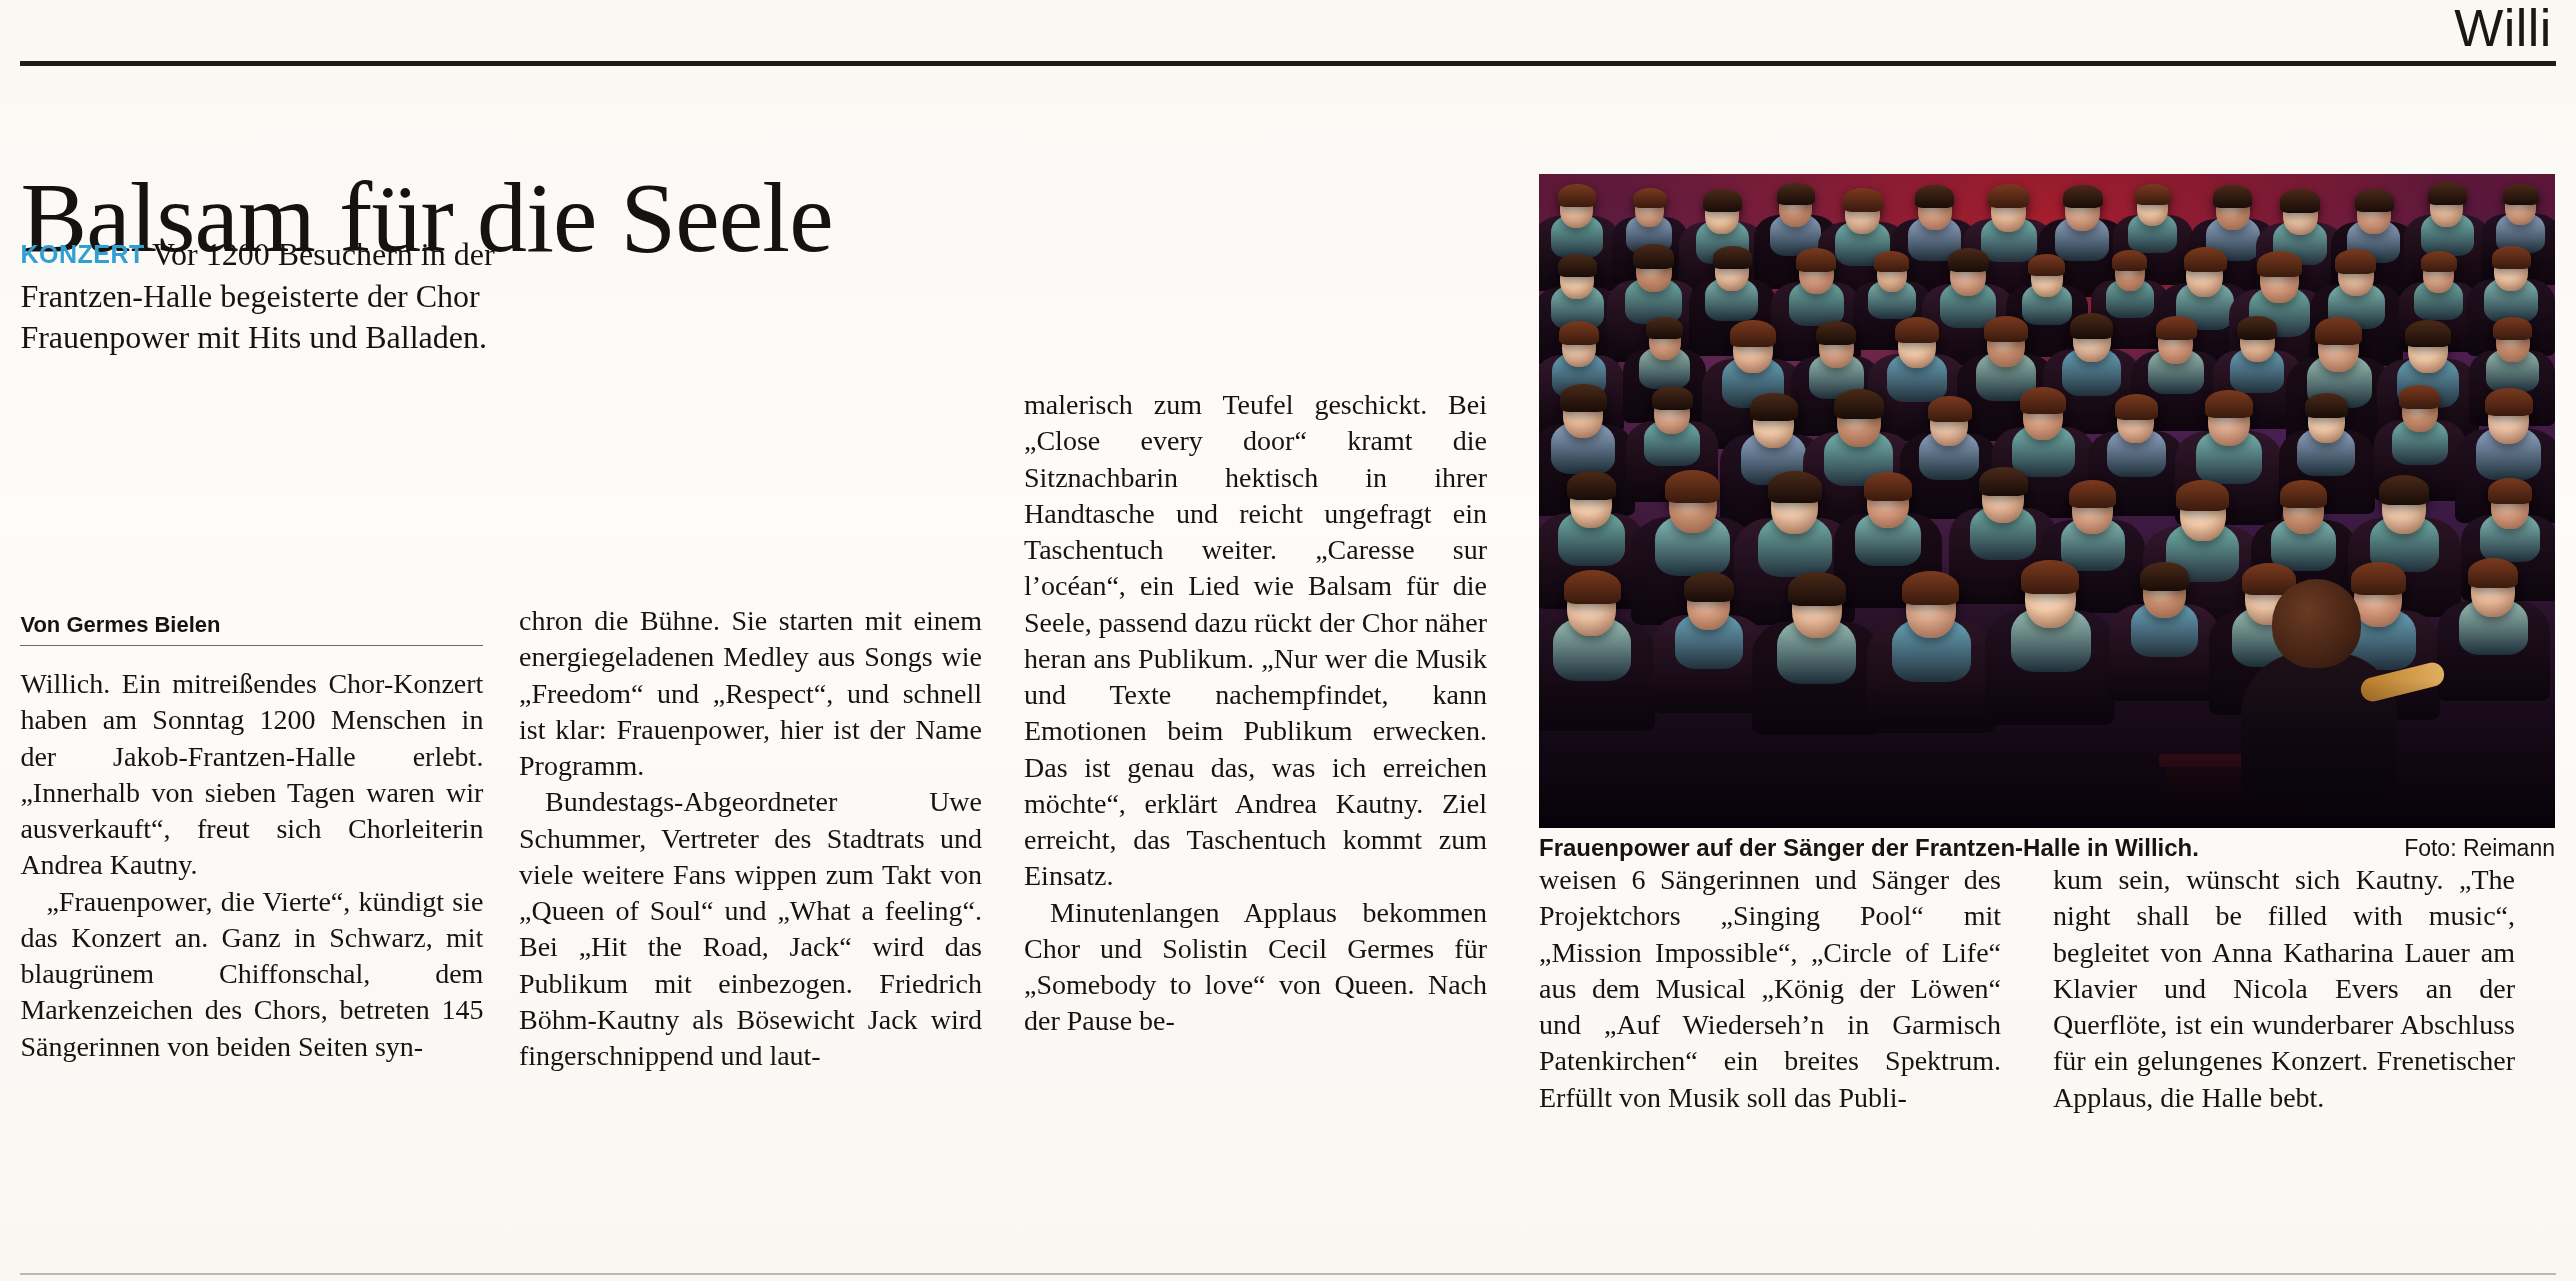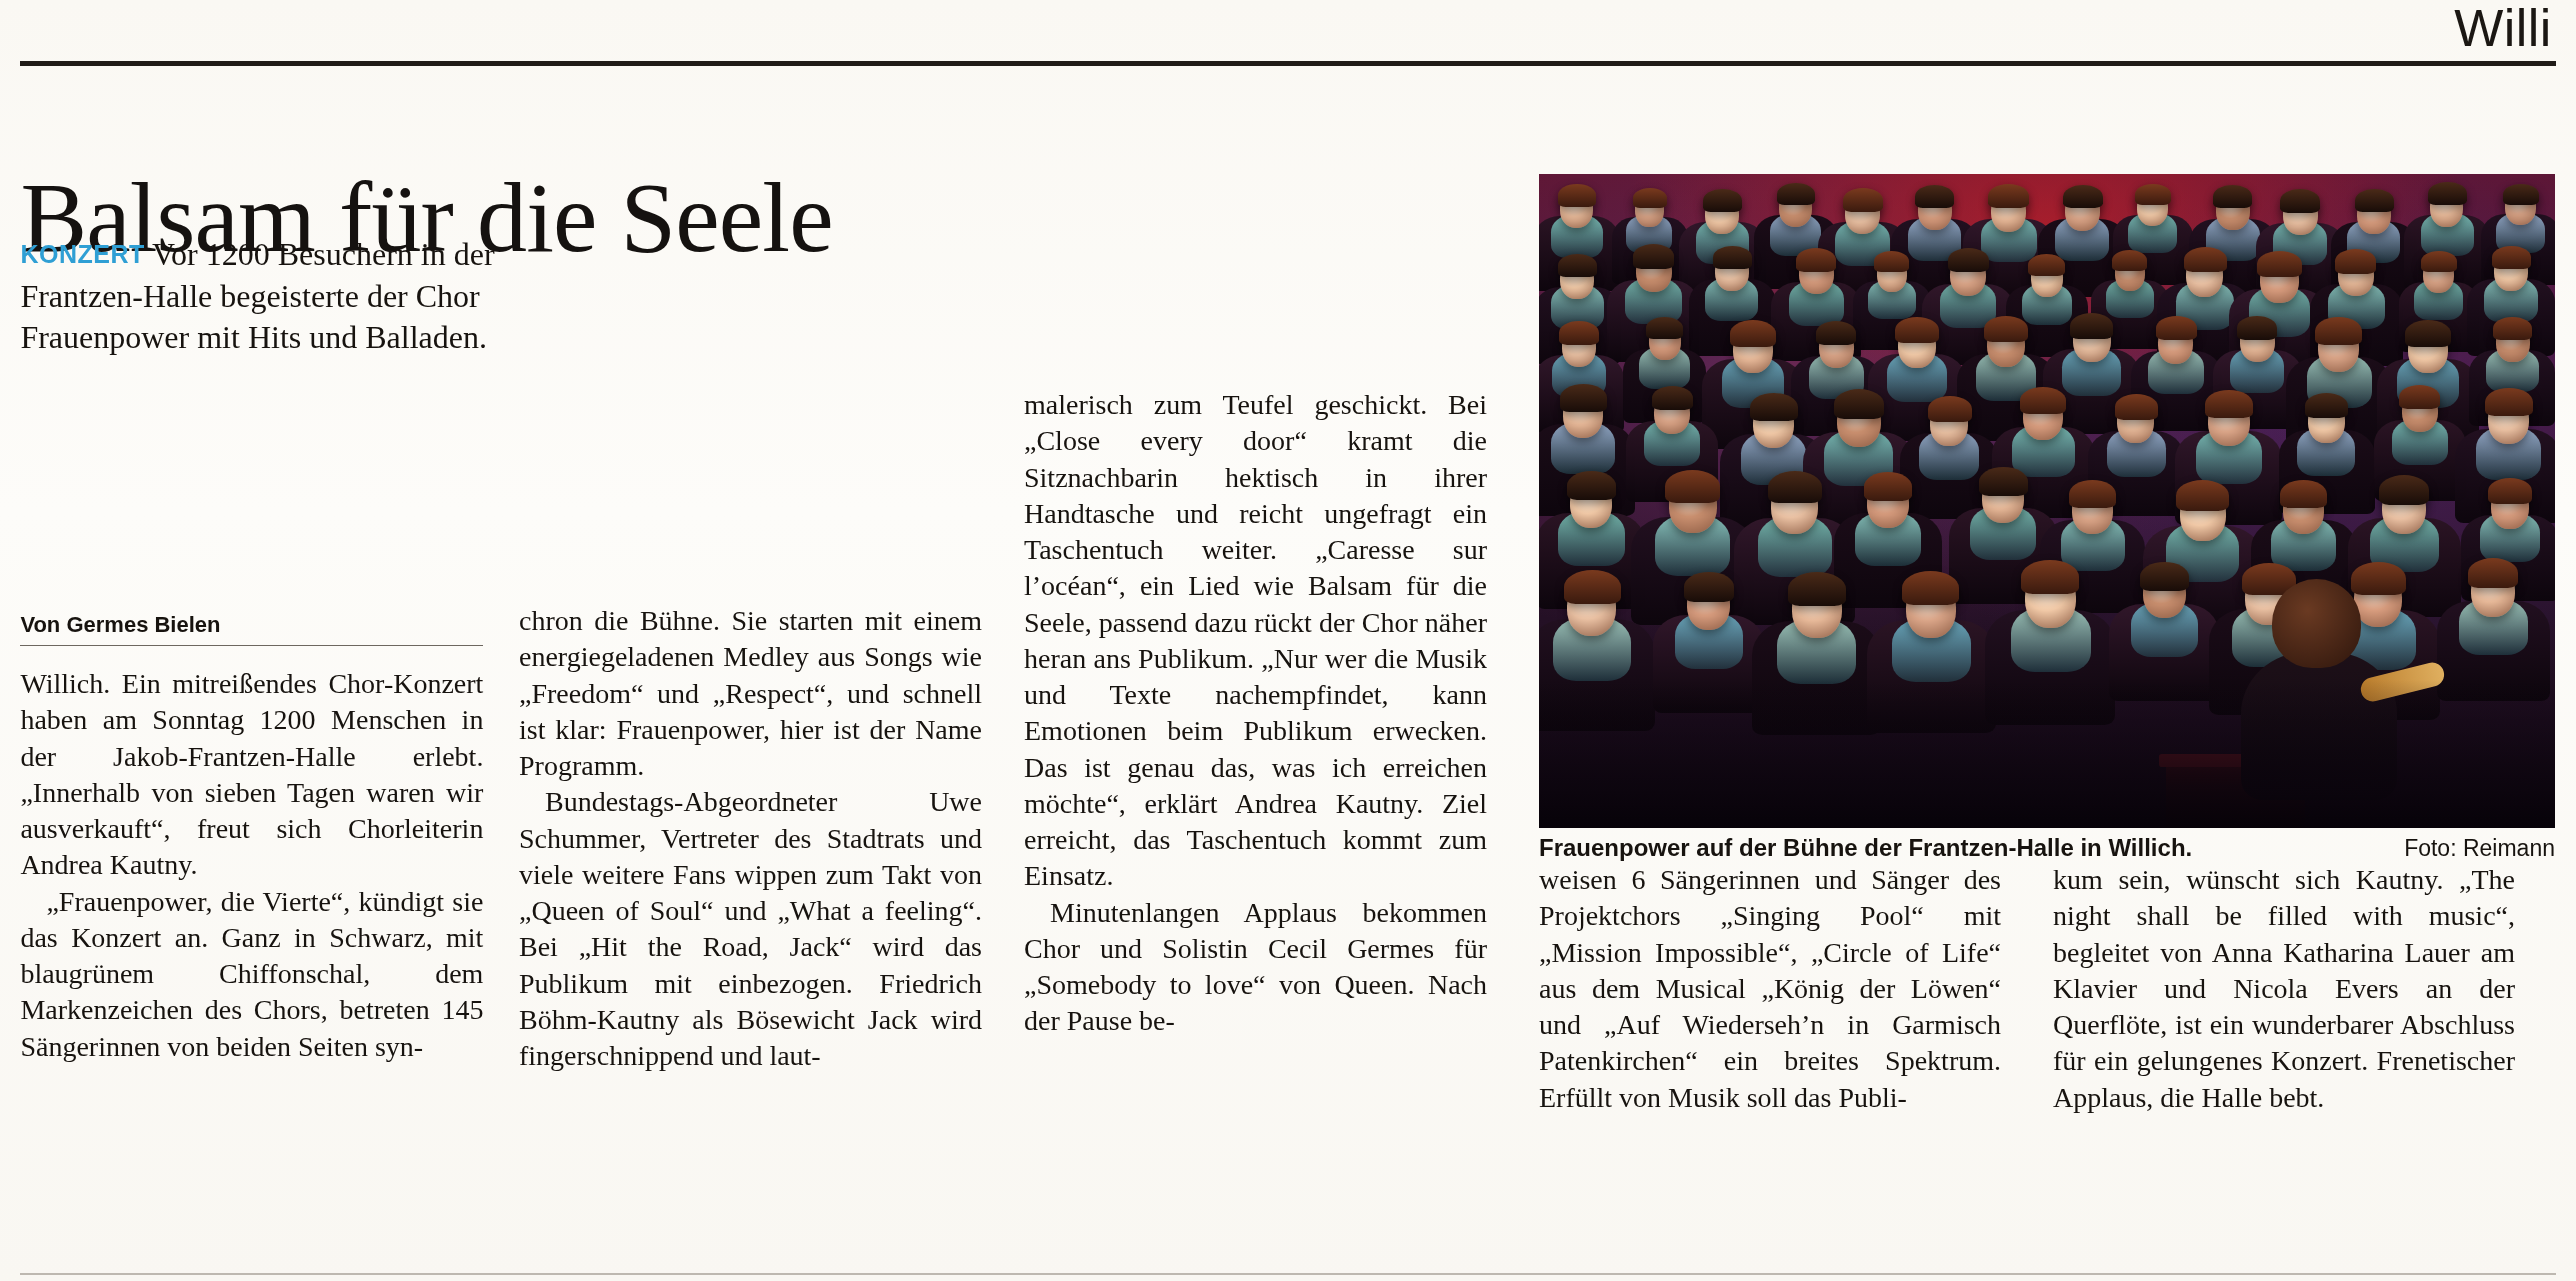--- a/index.html
+++ b/index.html
@@ -594,19 +594,19 @@
     <div class="podium"></div>
     <div class="conductor">
       <div class="c-back"></div>
       <div class="c-hair"></div>
       <div class="c-arm"></div>
     </div>
     <div class="floorlight"></div>
   </div>
 
   <div class="caption-bar">
-    <span class="caption-text">Frauenpower auf der Bühne der Frantzen-Halle in Willich.</span>
+    <span class="caption-text">Frauenpower auf der Sänger der Frantzen-Halle in Willich.</span>
     <span class="caption-credit">Foto: Reimann</span>
   </div>
 
   <div class="rule-bottom"></div>
 </div>
 
 
 </body></html>

